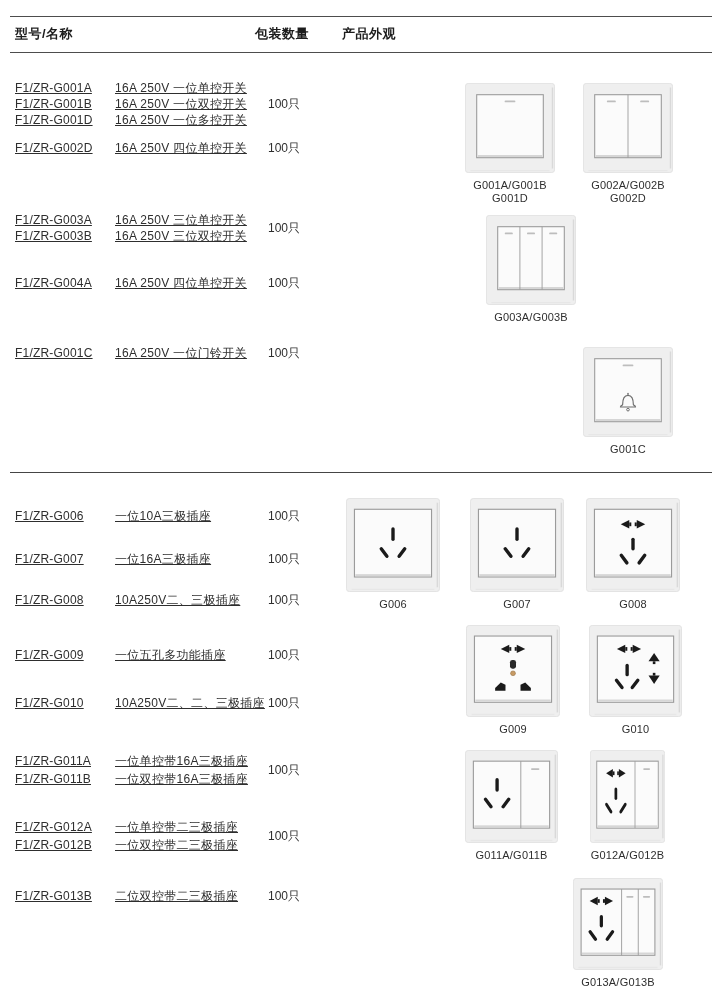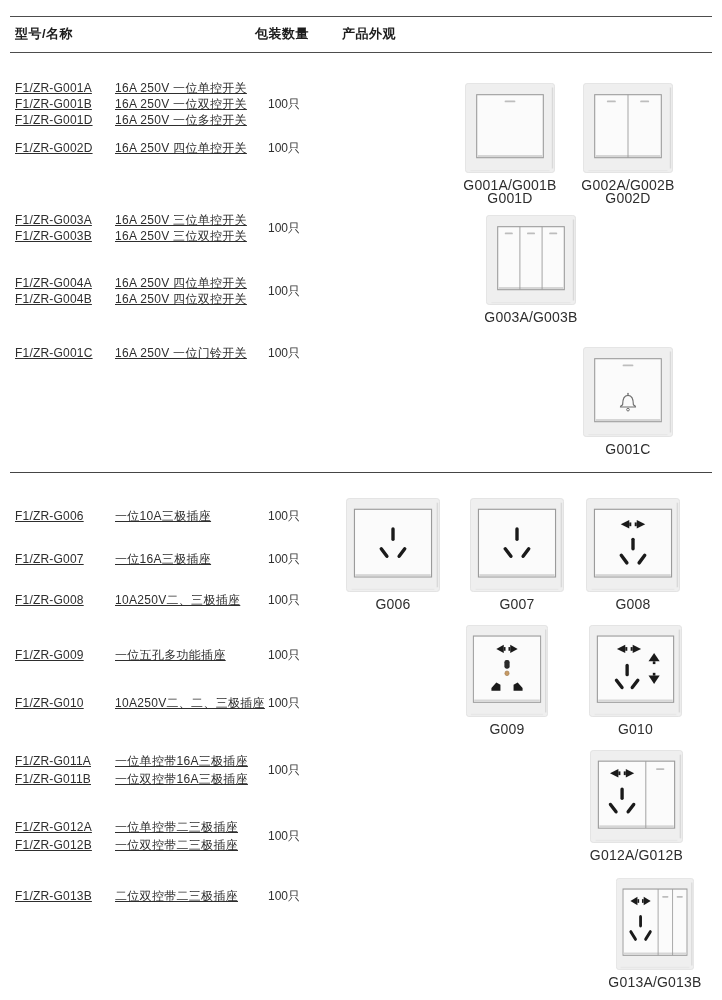--- a/index.html
+++ b/index.html
@@ -15,21 +15,21 @@
   .rgroup{position:absolute;left:15px;width:370px;font-size:12px;text-decoration:underline;}
   .rgroup .line{display:flex;line-height:16px;}
   .rgroup.lh18 .line{line-height:18px;}
   .model{width:100px;flex:none;letter-spacing:.2px;}
   .desc{letter-spacing:.3px;}
   .qty{position:absolute;left:253px;top:50%;transform:translateY(-50%);line-height:14px;}
   .fig{position:absolute;}
   .plate{position:absolute;left:0;top:0;width:100%;height:100%;display:block;}
   .fig-label{
     position:absolute;top:calc(100% + 6px);left:-28px;right:-28px;
-    text-align:center;font-size:14px;line-height:13px;color:#2e2e2e;letter-spacing:.2px;
+    text-align:center;font-size:11px;line-height:13px;color:#2e2e2e;letter-spacing:.2px;
   }
 </style>
 </head>
 <body>
 
 <div class="page">
 
   <div class="hline" style="top:16px"></div>
   <span class="hdr" style="left:15px;top:25px">型号/名称</span>
   <span class="hdr" style="left:255px;top:25px">包装数量</span>
@@ -68,24 +68,20 @@
       <div class="line">
         <span class="model">F1/ZR-G003B</span>
         <span class="desc">16A 250V 三位双控开关</span>
       </div>
       <span class="qty">100只</span>
     </div>
   <div class="rgroup" style="top:275px">
       <div class="line">
         <span class="model">F1/ZR-G004A</span>
         <span class="desc">16A 250V 四位单控开关</span>
-      </div>
-      <div class="line">
-        <span class="model">F1/ZR-G004B</span>
-        <span class="desc">16A 250V 四位双控开关</span>
       </div>
       <span class="qty">100只</span>
     </div>
   <div class="rgroup" style="top:345px">
       <div class="line">
         <span class="model">F1/ZR-G001C</span>
         <span class="desc">16A 250V 一位门铃开关</span>
       </div>
       <span class="qty">100只</span>
     </div>
@@ -261,21 +257,21 @@
         <path d="M54 23.5 L63 28 L54 32.5 Z" fill="#1a1a1a"></path>
         <rect x="51.8" y="26" width="2.2" height="4" fill="#1a1a1a"></rect>
         <line x1="50" y1="44" x2="50" y2="54" stroke="#1a1a1a" stroke-width="3.6" stroke-linecap="round"></line>
         <line x1="37.5" y1="61" x2="43.5" y2="69" stroke="#1a1a1a" stroke-width="3.6" stroke-linecap="round"></line>
         <line x1="62.5" y1="61" x2="56.5" y2="69" stroke="#1a1a1a" stroke-width="3.6" stroke-linecap="round"></line>
       </svg>
       <div class="fig-label">
         <div>G008</div>
       </div>
     </div>
-  <div class="fig" style="left:466px;top:625px;width:82px;height:92px">
+  <div class="fig" style="left:466px;top:625px;width:94px;height:92px">
       <svg class="plate" viewBox="0 0 100 100" preserveAspectRatio="none">
         <rect x="0.5" y="0.5" width="99" height="99" rx="3" fill="#efefef" stroke="#e1e1e1"></rect>
         <path d="M97.2 5 V95" stroke="#d9d9d9" stroke-width="1.6"></path>
         <path d="M6 97.3 H94" stroke="#e7e7e7" stroke-width="1.4"></path>
         <rect x="9" y="12" width="82" height="72" fill="#fbfbfb" stroke="#9b9b9b" stroke-width="1.2"></rect>
         <rect x="10" y="81" width="80" height="2.2" fill="#d6d6d6"></rect>
         <path d="M46 21.5 L37 26 L46 30.5 Z" fill="#1a1a1a"></path>
         <rect x="46" y="24" width="2.2" height="4" fill="#1a1a1a"></rect>
         <path d="M54 21.5 L63 26 L54 30.5 Z" fill="#1a1a1a"></path>
         <rect x="51.8" y="24" width="2.2" height="4" fill="#1a1a1a"></rect>
@@ -304,42 +300,59 @@
         <line x1="52.5" y1="60" x2="46.5" y2="68" stroke="#1a1a1a" stroke-width="3.6" stroke-linecap="round"></line>
         <path d="M70 30.5 L76 39.5 L64 39.5 Z" fill="#1a1a1a"></path>
         <rect x="68.6" y="39.5" width="2.8" height="3" fill="#1a1a1a"></rect>
         <rect x="68.6" y="52" width="2.8" height="3" fill="#1a1a1a"></rect>
         <path d="M70 64 L76 55 L64 55 Z" fill="#1a1a1a"></path>
       </svg>
       <div class="fig-label">
         <div>G010</div>
       </div>
     </div>
-  <div class="fig" style="left:590px;top:750px;width:93px;height:93px">
+  <div class="fig" style="left:465px;top:750px;width:93px;height:93px">
+      <svg class="plate" viewBox="0 0 100 100" preserveAspectRatio="none">
+        <rect x="0.5" y="0.5" width="99" height="99" rx="3" fill="#efefef" stroke="#e1e1e1"></rect>
+        <path d="M97.2 5 V95" stroke="#d9d9d9" stroke-width="1.6"></path>
+        <path d="M6 97.3 H94" stroke="#e7e7e7" stroke-width="1.4"></path>
+        <rect x="9" y="12" width="82" height="72" fill="#fbfbfb" stroke="#9b9b9b" stroke-width="1.2"></rect>
+        <rect x="10" y="81" width="80" height="2.2" fill="#d6d6d6"></rect>
+        <line x1="60" y1="12" x2="60" y2="84" stroke="#9b9b9b" stroke-width="1"></line>
+        <line x1="34.5" y1="32" x2="34.5" y2="43" stroke="#1a1a1a" stroke-width="3.6" stroke-linecap="round"></line>
+        <line x1="22" y1="53" x2="28" y2="61" stroke="#1a1a1a" stroke-width="3.6" stroke-linecap="round"></line>
+        <line x1="47" y1="53" x2="41" y2="61" stroke="#1a1a1a" stroke-width="3.6" stroke-linecap="round"></line>
+        <rect x="71" y="19.5" width="9" height="2" rx="1" fill="#bdbdbd"></rect>
+      </svg>
+      <div class="fig-label">
+        <div>G011A/G011B</div>
+      </div>
+    </div>
+  <div class="fig" style="left:590px;top:750px;width:75px;height:93px">
       <svg class="plate" viewBox="0 0 100 100" preserveAspectRatio="none">
         <rect x="0.5" y="0.5" width="99" height="99" rx="3" fill="#efefef" stroke="#e1e1e1"></rect>
         <path d="M97.2 5 V95" stroke="#d9d9d9" stroke-width="1.6"></path>
         <path d="M6 97.3 H94" stroke="#e7e7e7" stroke-width="1.4"></path>
         <rect x="9" y="12" width="82" height="72" fill="#fbfbfb" stroke="#9b9b9b" stroke-width="1.2"></rect>
         <rect x="10" y="81" width="80" height="2.2" fill="#d6d6d6"></rect>
         <line x1="60" y1="12" x2="60" y2="84" stroke="#9b9b9b" stroke-width="1"></line>
         <path d="M30.5 20.5 L21.5 25 L30.5 29.5 Z" fill="#1a1a1a"></path>
         <rect x="30.5" y="23" width="2.2" height="4" fill="#1a1a1a"></rect>
         <path d="M38.5 20.5 L47.5 25 L38.5 29.5 Z" fill="#1a1a1a"></path>
         <rect x="36.3" y="23" width="2.2" height="4" fill="#1a1a1a"></rect>
         <line x1="34.5" y1="42" x2="34.5" y2="52" stroke="#1a1a1a" stroke-width="3.6" stroke-linecap="round"></line>
         <line x1="22" y1="58.5" x2="28" y2="66.5" stroke="#1a1a1a" stroke-width="3.6" stroke-linecap="round"></line>
         <line x1="47" y1="58.5" x2="41" y2="66.5" stroke="#1a1a1a" stroke-width="3.6" stroke-linecap="round"></line>
         <rect x="71" y="19.5" width="9" height="2" rx="1" fill="#bdbdbd"></rect>
       </svg>
       <div class="fig-label">
         <div>G012A/G012B</div>
       </div>
     </div>
-  <div class="fig" style="left:616px;top:878px;width:78px;height:92px">
+  <div class="fig" style="left:573px;top:878px;width:90px;height:92px">
       <svg class="plate" viewBox="0 0 100 100" preserveAspectRatio="none">
         <rect x="0.5" y="0.5" width="99" height="99" rx="3" fill="#efefef" stroke="#e1e1e1"></rect>
         <path d="M97.2 5 V95" stroke="#d9d9d9" stroke-width="1.6"></path>
         <path d="M6 97.3 H94" stroke="#e7e7e7" stroke-width="1.4"></path>
         <rect x="9" y="12" width="82" height="72" fill="#fbfbfb" stroke="#9b9b9b" stroke-width="1.2"></rect>
         <rect x="10" y="81" width="80" height="2.2" fill="#d6d6d6"></rect>
         <line x1="54" y1="12" x2="54" y2="84" stroke="#9b9b9b" stroke-width="1"></line>
         <line x1="72.5" y1="12" x2="72.5" y2="84" stroke="#9b9b9b" stroke-width="1"></line>
         <path d="M27.5 20.5 L18.5 25 L27.5 29.5 Z" fill="#1a1a1a"></path>
         <rect x="27.5" y="23" width="2.2" height="4" fill="#1a1a1a"></rect>

